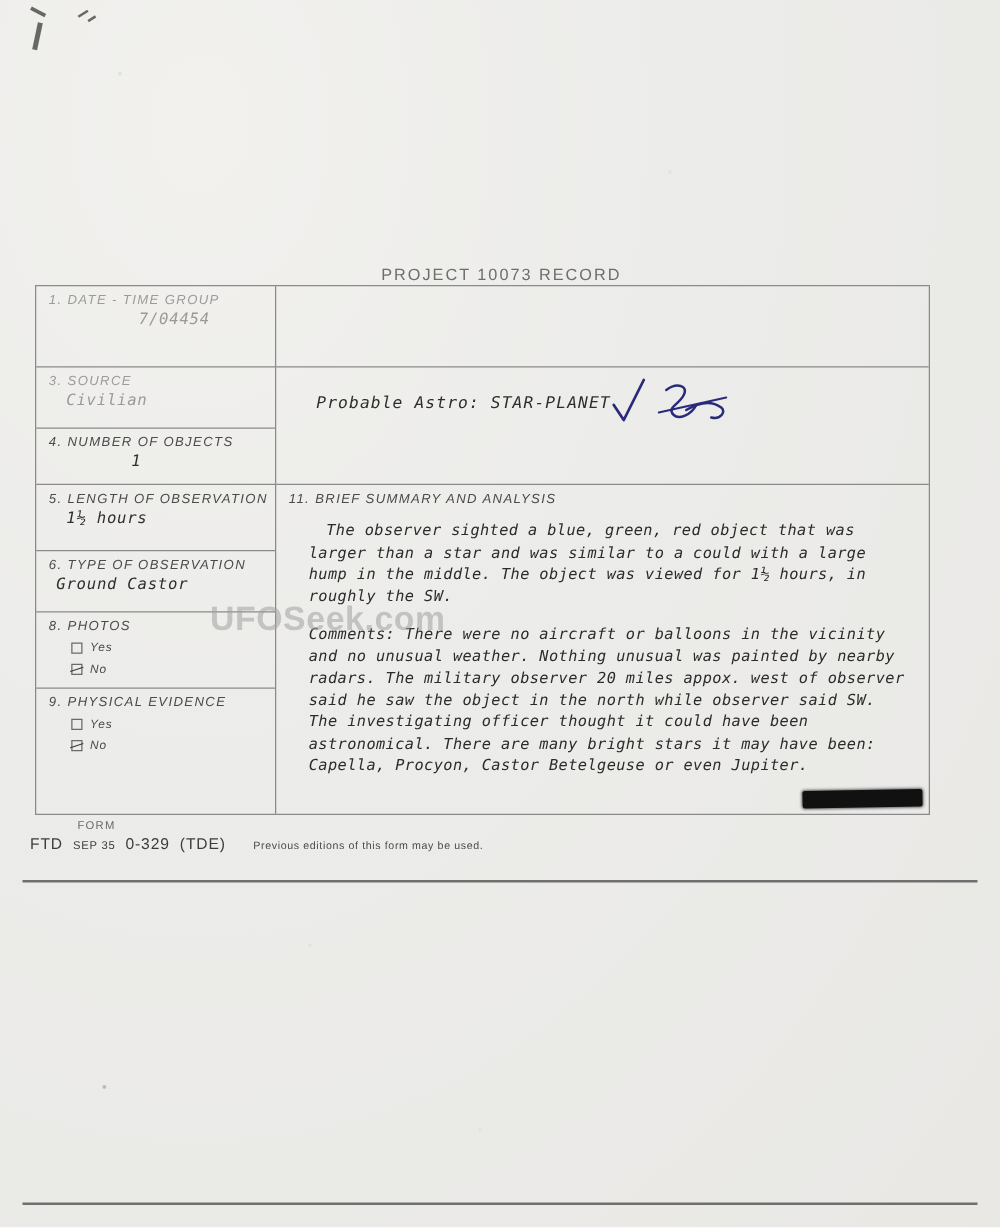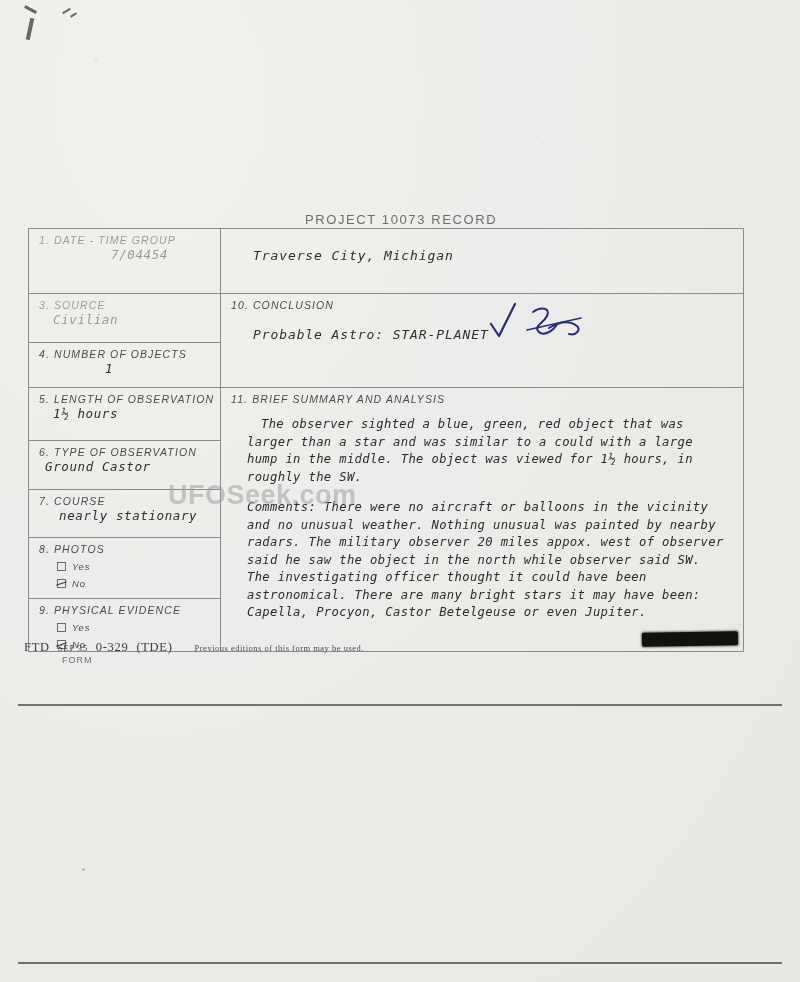--- a/index.html
+++ b/index.html
@@ -228,22 +228,22 @@
     left: 62px;
     top: 655px;
     font-family: "Liberation Sans", sans-serif;
     font-size: 9px;
     letter-spacing: 1px;
     color: #6a6a6a;
   }
   #footer-line {
     position: absolute;
     left: 24px;
-    top: 640px;
-    font-family: Liberation Serif, serif;
+    top: 668px;
+    font-family: Liberation Sans, sans-serif;
     font-size: 12.5px;
     letter-spacing: .7px;
     color: #3d3d3d;
     white-space: nowrap;
     display: flex;
     align-items: baseline;
     gap: 8px;
   }
   #footer-note {
     font-size: 8.5px;
@@ -317,27 +317,20 @@
       </div>
 
       <div class="cell" id="cell-type">
         <div class="field-label">
           <span>6.</span>
           <span>TYPE OF OBSERVATION</span>
         </div>
         <div class="field-value" style="margin-left:6px">Ground Castor</div>
       </div>
 
-      <div class="cell" id="cell-course">
-        <div class="field-label">
-          <span>7.</span>
-          <span>COURSE</span>
-        </div>
-        <div class="field-value" style="margin-left:20px">nearly stationary</div>
-      </div>
 
       <div class="cell" id="cell-photos">
         <div class="field-label">
           <span>8.</span>
           <span>PHOTOS</span>
         </div>
         <div class="checkline">
           <span class="box"></span>
           <span>Yes</span>
         </div>
@@ -359,28 +352,23 @@
         <div class="checkline">
           <span class="box checked"></span>
           <span>No</span>
         </div>
       </div>
     </div>
 
     <div id="col-right">
 
       <div class="cell" id="cell-location">
-        <div class="loc-value">Traverse City, Michigan</div>
       </div>
 
       <div class="cell" id="cell-conclusion">
-        <div class="field-label">
-          <span>10.</span>
-          <span>CONCLUSION</span>
-        </div>
         <div class="concl-value">Probable Astro:  STAR-PLANET</div>
 
         <svg id="handwriting" viewBox="0 0 120 46">
           <path d="M2 26 L10 38 L26 6" stroke="#2a2a7a" stroke-width="2.2" fill="none" stroke-linecap="round" stroke-linejoin="round"></path>
           <path d="M44 14 C52 8, 62 10, 58 18 C54 26, 44 28, 50 34 C54 38, 64 34, 68 26" stroke="#2a2a7a" stroke-width="2" fill="none" stroke-linecap="round"></path>
           <path d="M60 30 C70 24, 80 22, 88 28 C92 31, 88 38, 80 36" stroke="#2a2a7a" stroke-width="2" fill="none" stroke-linecap="round"></path>
           <path d="M38 32 L92 20" stroke="#2a2a7a" stroke-width="1.6" fill="none" stroke-linecap="round"></path>
         </svg>
       </div>
 

